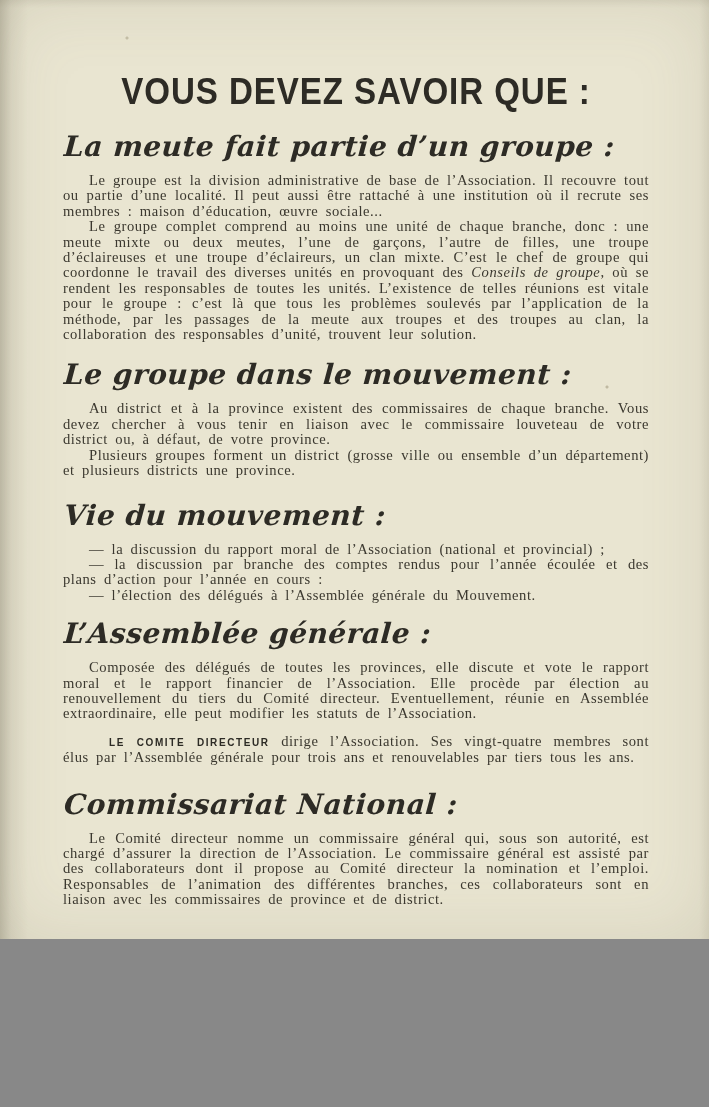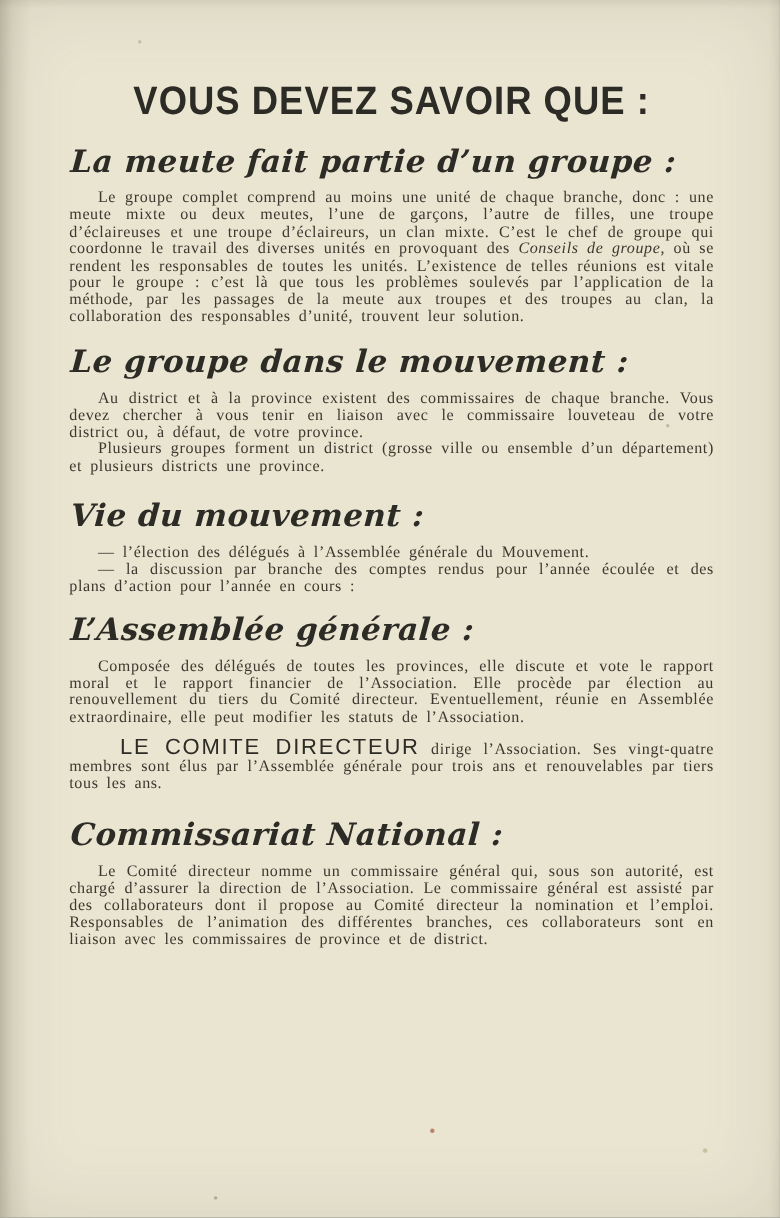--- a/index.html
+++ b/index.html
@@ -8,21 +8,21 @@
     --title_ink: #2d2b25;
   }
   html, body {
     margin: 0;
     padding: 0;
     background: #888;
   }
   .page {
     position: relative;
     width: 709px;
-    height: 1107px;
+    height: 939px;
     margin: 0 auto;
     overflow: hidden;
     background-color: var(--paper);
     background-image:
       radial-gradient(circle at 393px 1028px, rgba(158,74,48,.65) 0px, rgba(158,74,48,.65) 1.3px, rgba(158,74,48,0) 2.6px),
       radial-gradient(circle at 196px 1089px, rgba(120,110,80,.45) 0px, rgba(120,110,80,.45) 1px, rgba(120,110,80,0) 2px),
       radial-gradient(circle at 641px 1046px, rgba(158,138,98,.4) 0px, rgba(158,138,98,.4) 1.4px, rgba(158,138,98,0) 2.6px),
       radial-gradient(circle at 127px 38px, rgba(130,120,90,.35) 0px, rgba(130,120,90,.35) 1px, rgba(130,120,90,0) 2px),
       radial-gradient(circle at 607px 387px, rgba(130,120,90,.4) 0px, rgba(130,120,90,.4) 1px, rgba(130,120,90,0) 2px),
       radial-gradient(circle at 88px 640px, rgba(130,120,90,.3) 0px, rgba(130,120,90,.3) 1px, rgba(130,120,90,0) 2px),
@@ -76,49 +76,51 @@
     letter-spacing: .55px;
     word-spacing: 3.2px;
     hyphens: auto;
     -webkit-hyphens: auto;
   }
   p.ind { text-indent: 26px; }
   p.lead-par { text-indent: 46px; margin-top: 12px; }
   em.cite { }
   strong.lead {
     font-family: "Liberation Sans", sans-serif;
-    font-weight: 400;
-    font-size: 20px;
+    font-weight: 700;
+    font-size: 10px;
     letter-spacing: 1.6px;
     color: var(--title_ink);
   }
 </style>
 </head>
 <body>
 
 <main class="page">
   <div class="content">
 
     <h1 class="title">VOUS DEVEZ SAVOIR QUE :</h1>
 
     <section class="sec mt14">
       <h2 class="script">La meute fait partie d’un groupe :</h2>
+      <p class="body ind">Le groupe est la division administrative de base de l’Association. Il recouvre tout ou partie d’une localité. Il peut aussi être rattaché à une institution où il recrute ses membres : maison d’éducation, œuvre sociale...</p>
       <p class="body ind"><span>Le groupe complet comprend au moins une unité de chaque branche, donc : une meute mixte ou deux meutes, l’une de garçons, l’autre de filles, une troupe d’éclaireuses et une troupe d’éclaireurs, un clan mixte. C’est le chef de groupe qui coordonne le travail des diverses unités en provoquant des </span><em class="cite">Conseils de groupe</em><span>, où se rendent les responsables de toutes les unités. L’existence de telles réunions est vitale pour le groupe : c’est là que tous les problèmes soulevés par l’application de la méthode, par les passages de la meute aux troupes et des troupes au clan, la collaboration des responsables d’unité, trouvent leur solution.</span></p>
     </section>
 
     <section class="sec mt16">
       <h2 class="script">Le groupe dans le mouvement :</h2>
       <p class="body ind">Au district et à la province existent des commissaires de chaque branche. Vous devez chercher à vous tenir en liaison avec le commissaire louveteau de votre district ou, à défaut, de votre province.</p>
       <p class="body ind">Plusieurs groupes forment un district (grosse ville ou ensemble d’un département) et plusieurs districts une province.</p>
     </section>
 
     <section class="sec mt20">
       <h2 class="script">Vie du mouvement :</h2>
+      <p class="body ind">— la discussion du rapport moral de l’Association (national et provincial) ;</p>
+      <p class="body ind">— la discussion par branche des comptes rendus pour l’année écoulée et des plans d’action pour l’année en cours :</p>
       <p class="body ind">— l’élection des délégués à l’Assemblée générale du Mouvement.</p>
-      <p class="body ind">— la discussion par branche des comptes rendus pour l’année écoulée et des plans d’action pour l’année en cours :</p>
     </section>
 
     <section class="sec mt14">
       <h2 class="script">L’Assemblée générale :</h2>
       <p class="body ind">Composée des délégués de toutes les provinces, elle discute et vote le rapport moral et le rapport financier de l’Association. Elle procède par élection au renouvellement du tiers du Comité directeur. Eventuellement, réunie en Assemblée extraordinaire, elle peut modifier les statuts de l’Association.</p>
       <p class="body lead-par"><strong class="lead">LE COMITE DIRECTEUR</strong><span> dirige l’Association. Ses vingt-quatre membres sont élus par l’Assemblée générale pour trois ans et renouvelables par tiers tous les ans.</span></p>
     </section>
 
     <section class="sec mt22">
       <h2 class="script">Commissariat National :</h2>

